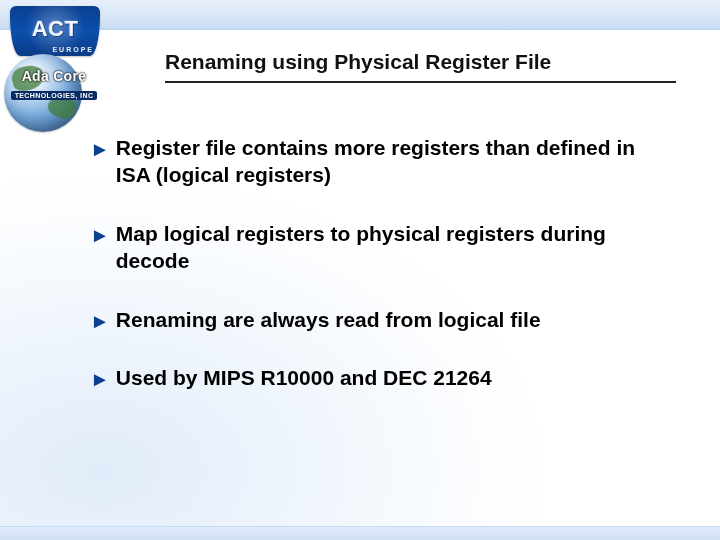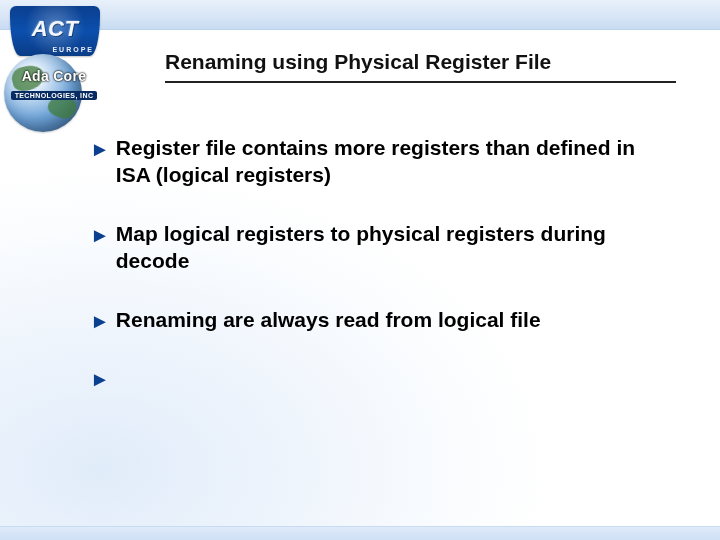--- a/index.html
+++ b/index.html
@@ -43,21 +43,20 @@
   .act-logo::before{
     content:"";
     position:absolute; inset:0;
     background: radial-gradient(circle at 50% 40%, rgba(255,255,255,.28), rgba(255,255,255,0) 55%);
   }
   .act-text {
     position: absolute;
     top: 10px; left: 0; right: 0;
     text-align: center;
     font-weight: 900;
-    font-style: italic;
     letter-spacing: 0.5px;
     color: #f2f6ff;
     font-size: 22px;
     text-shadow: 1px 1px 0 rgba(0,0,0,.35), -1px -1px 0 rgba(255,255,255,.15);
   }
   .act-sub {
     position: absolute;
     bottom: 3px; right: 6px;
     font-size: 7px;
     letter-spacing: 2px;
@@ -189,17 +188,18 @@
     <div class="bullet">
       <span class="arrow">►</span>
       <span>Map logical registers to physical registers during decode</span>
     </div>
     <div class="bullet">
       <span class="arrow">►</span>
       <span>Renaming are always read from logical file</span>
     </div>
     <div class="bullet">
       <span class="arrow">►</span>
+      <span>Used by MIPS R10000 and DEC 21264</span>
     </div>
   </div>
 
   <div class="bottom-accent"></div>
 </div>
 
 </body></html>

